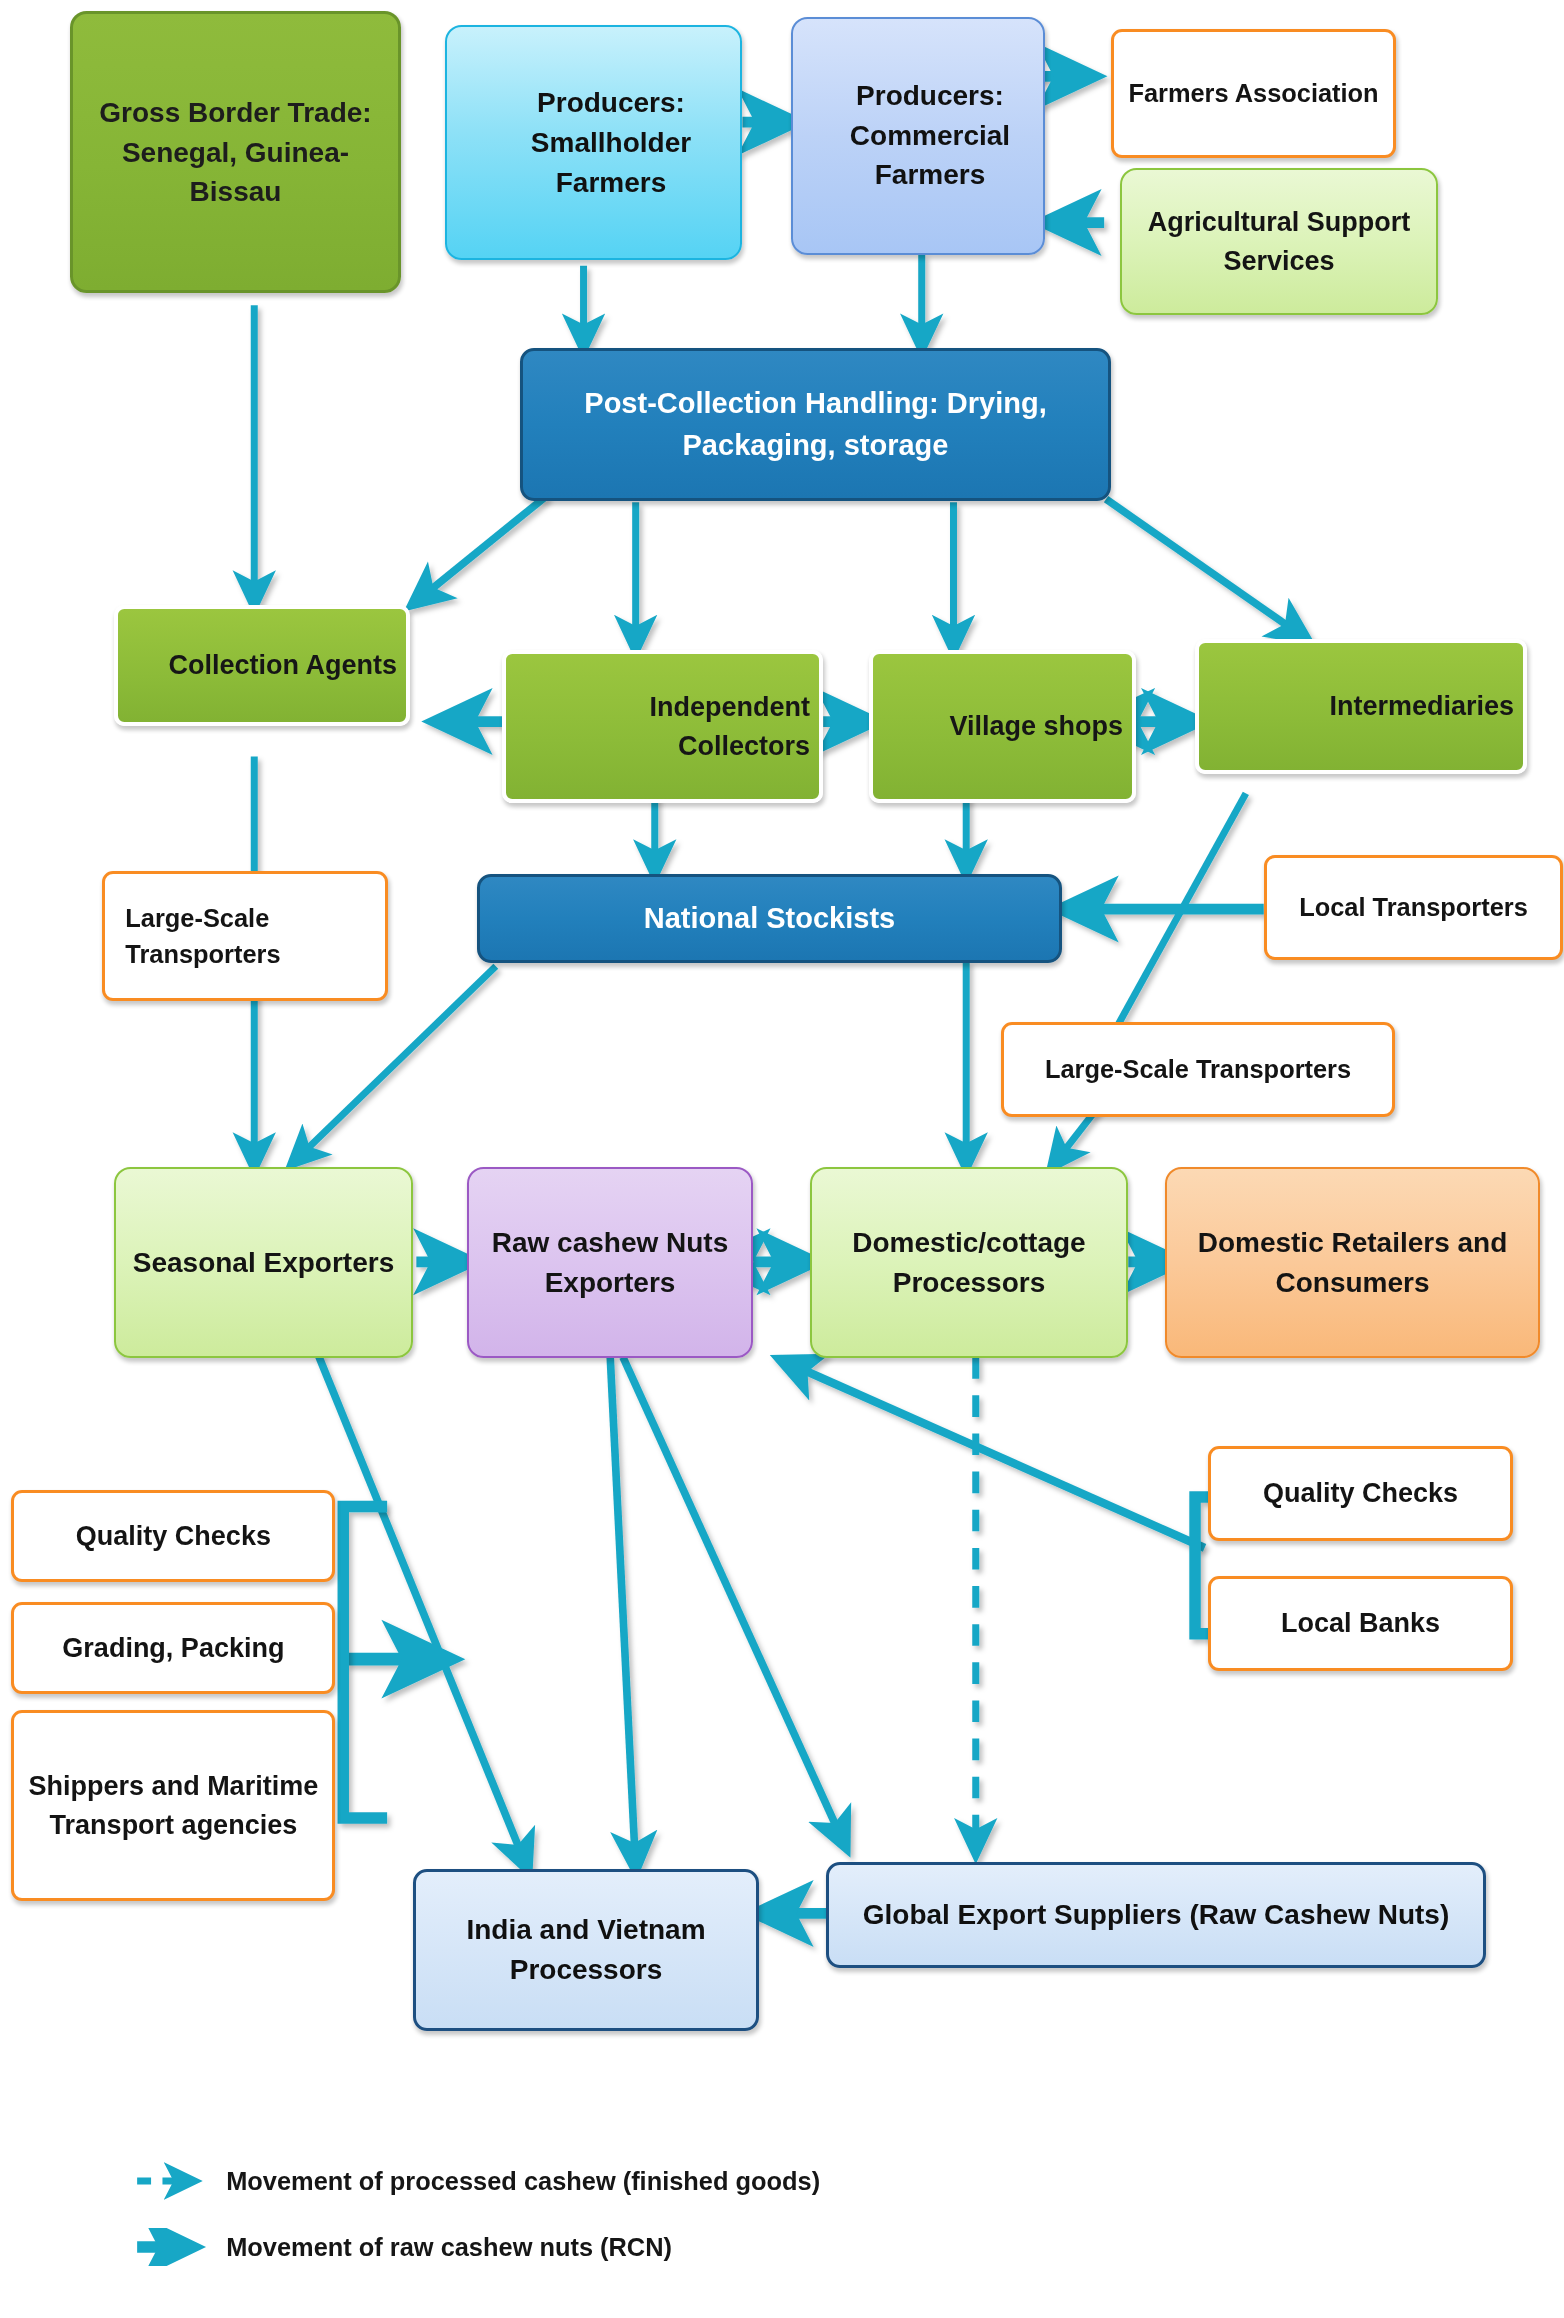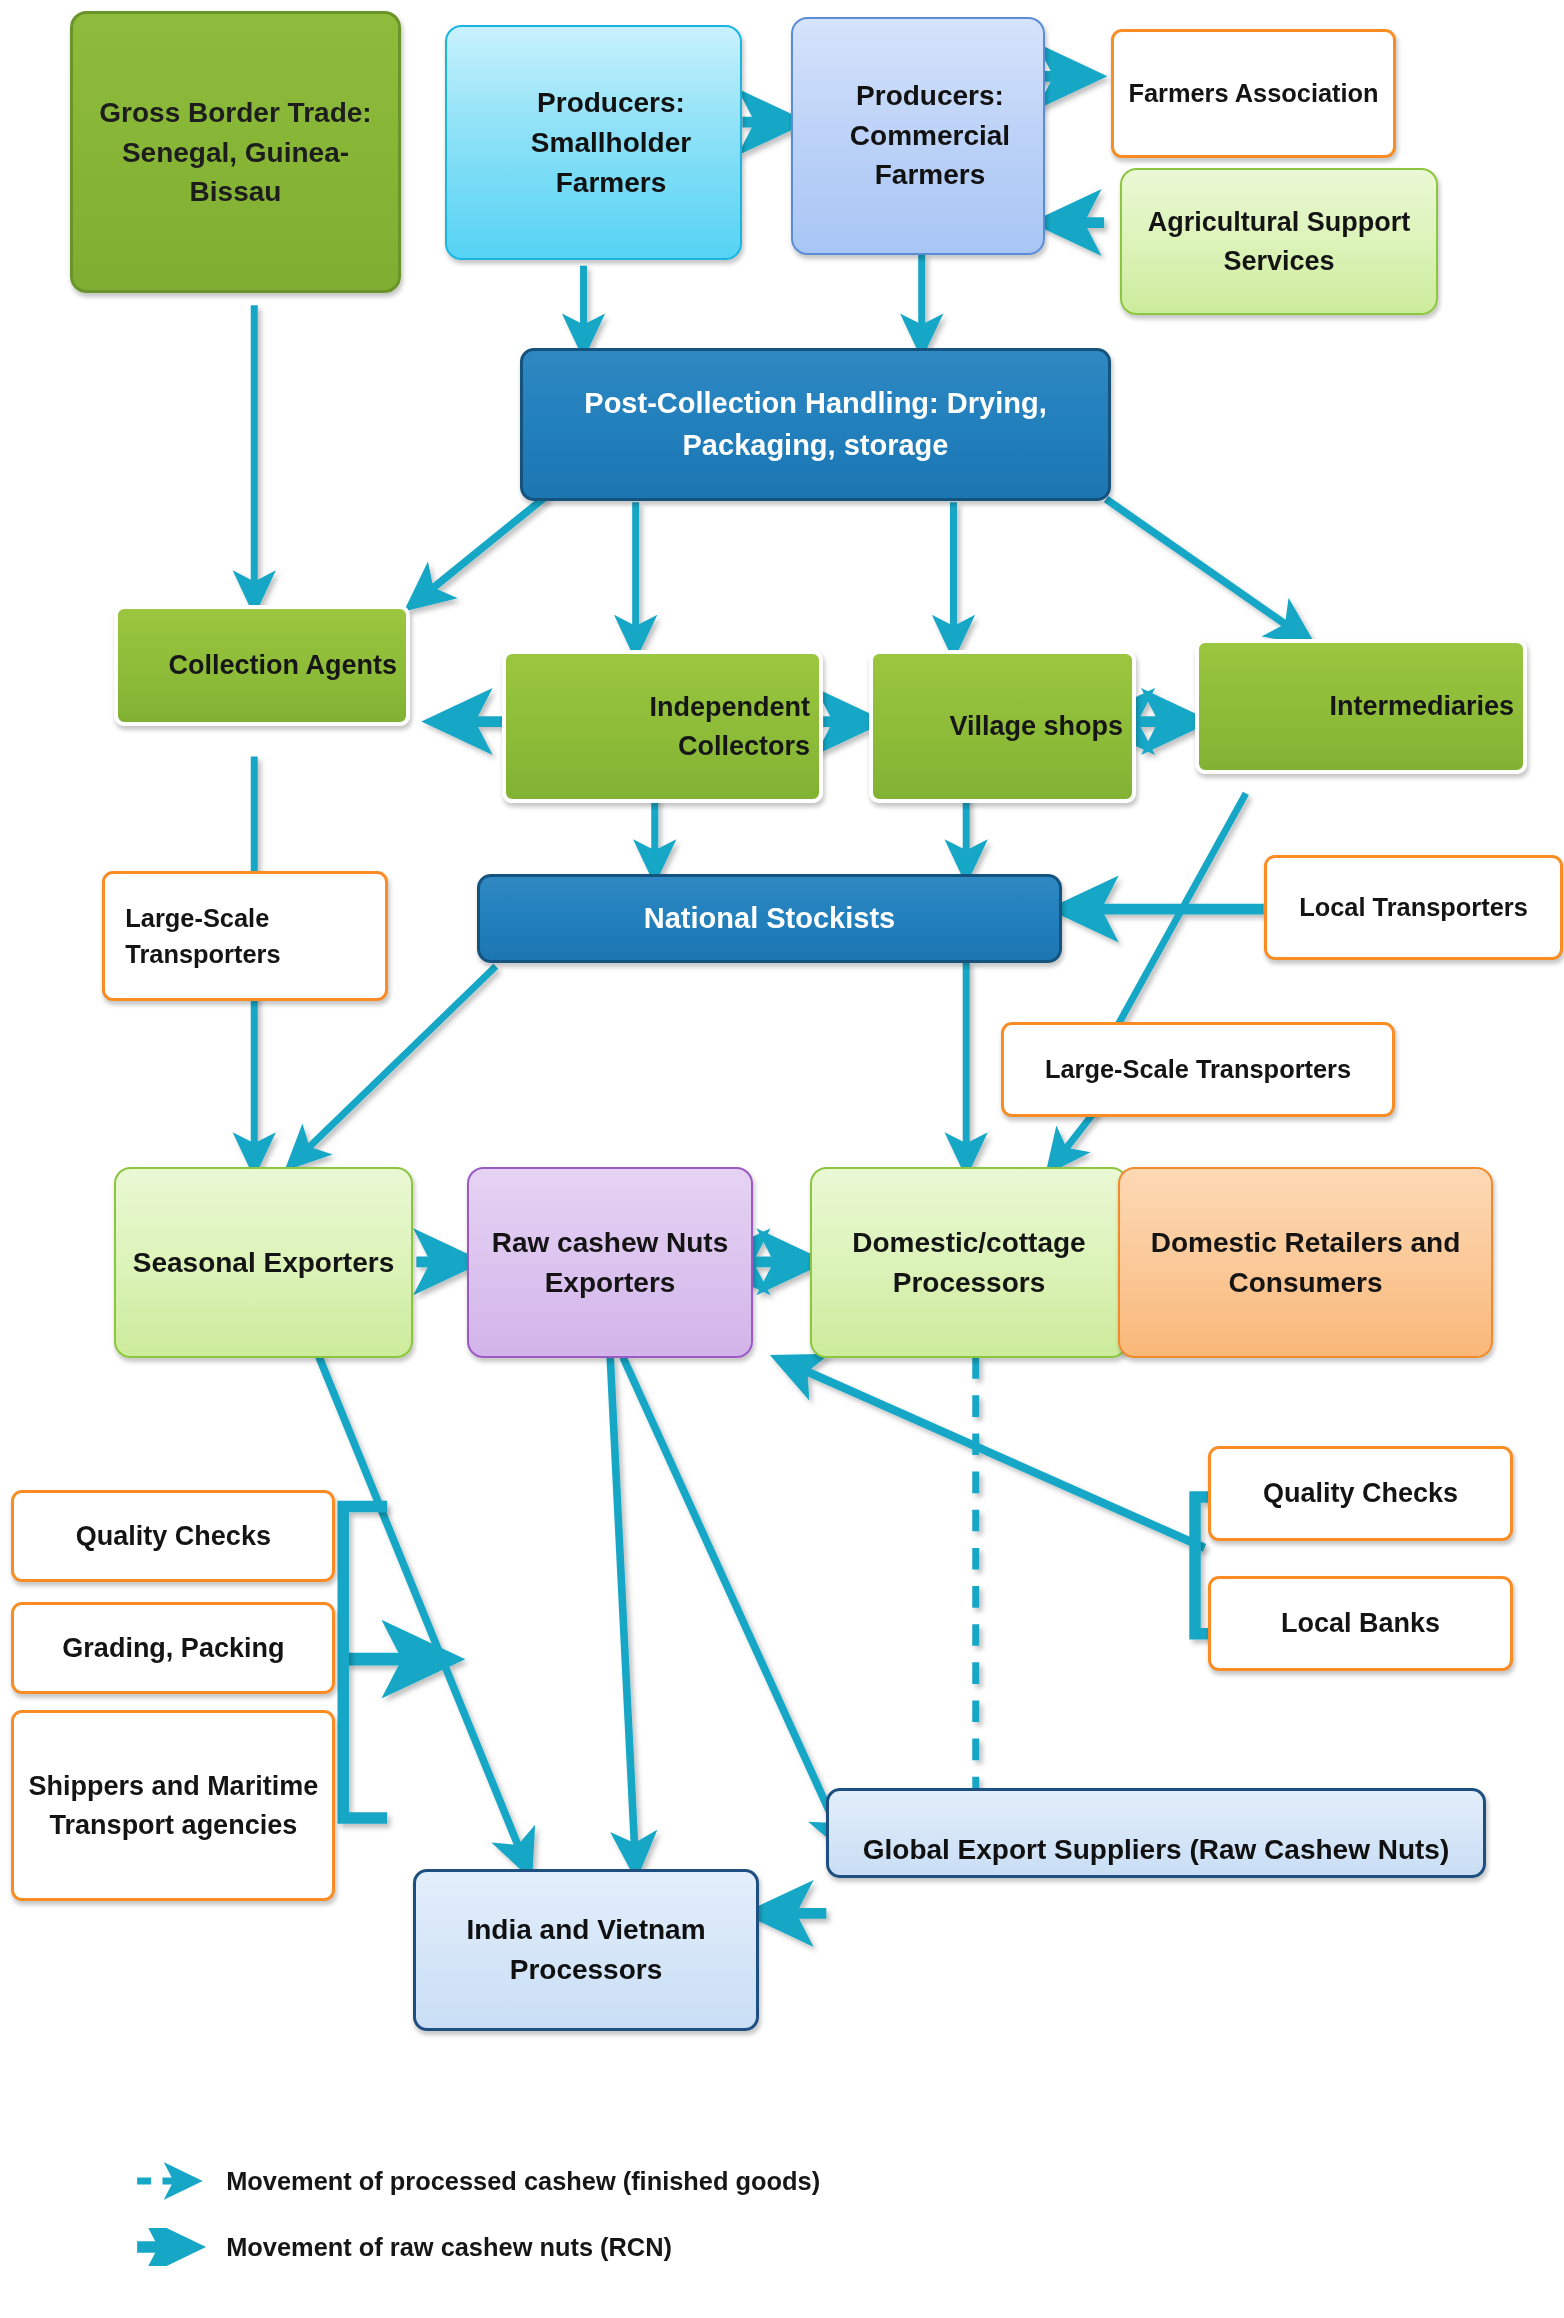--- a/index.html
+++ b/index.html
@@ -234,21 +234,21 @@
   </div>
 
   <div class="node n-purple" style="left:467px;top:1167px;width:286px;height:191px;font-size:28px;">
     <span class="txt">Raw cashew Nuts Exporters</span>
   </div>
 
   <div class="node n-lightgreen" style="left:810px;top:1167px;width:318px;height:191px;font-size:28px;">
     <span class="txt">Domestic/cottage Processors</span>
   </div>
 
-  <div class="node n-peach" style="left:1118px;top:1167px;width:375px;height:191px;font-size:28px;">
+  <div class="node n-peach" style="left:1165px;top:1167px;width:375px;height:191px;font-size:28px;">
     <span class="txt">Domestic Retailers and Consumers</span>
   </div>
 
   <div class="node n-orangeline" style="left:11.4px;top:1490px;width:324px;height:92px;font-size:27px;">
     <span class="txt">Quality Checks</span>
   </div>
 
   <div class="node n-orangeline" style="left:11.4px;top:1602px;width:324px;height:92px;font-size:27px;">
     <span class="txt">Grading, Packing</span>
   </div>
@@ -262,21 +262,21 @@
   </div>
 
   <div class="node n-orangeline" style="left:1208px;top:1576px;width:305px;height:95px;font-size:27px;">
     <span class="txt">Local Banks</span>
   </div>
 
   <div class="node n-paleblue" style="left:413px;top:1869px;width:346px;height:162px;font-size:28px;">
     <span class="txt">India and Vietnam Processors</span>
   </div>
 
-  <div class="node n-paleblue" style="left:826px;top:1788px;width:660px;height:90px;font-size:28px;align-items:flex-end;">
+  <div class="node n-paleblue" style="left:826px;top:1862px;width:660px;height:106px;font-size:28px;">
     <span class="txt">Global Export Suppliers (Raw Cashew Nuts)</span>
   </div>
 
   <div id="legend">
 
     <div class="leg-row">
       <div class="leg-sym">
         <svg width="83" height="38" viewBox="0 0 130 60" xmlns="http://www.w3.org/2000/svg">
           <defs>
             <marker id="lah" markerWidth="6" markerHeight="6" refX="4" refY="3" orient="auto" markerUnits="strokeWidth">

